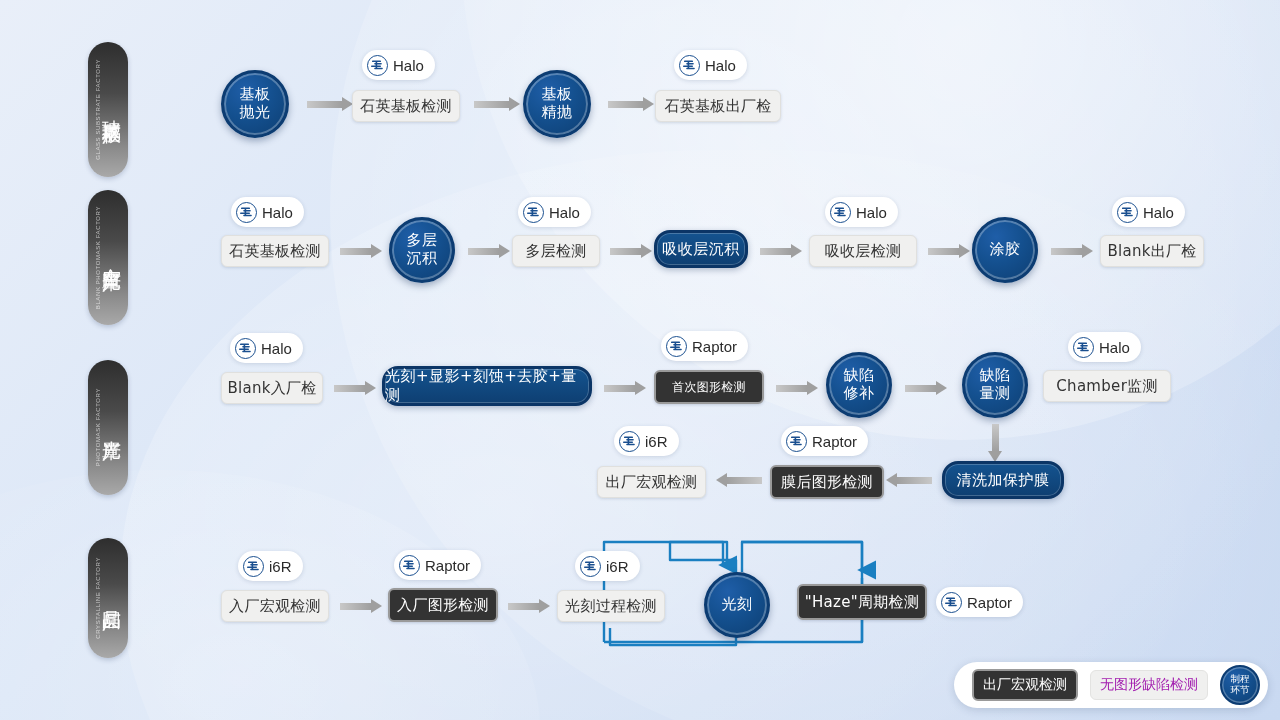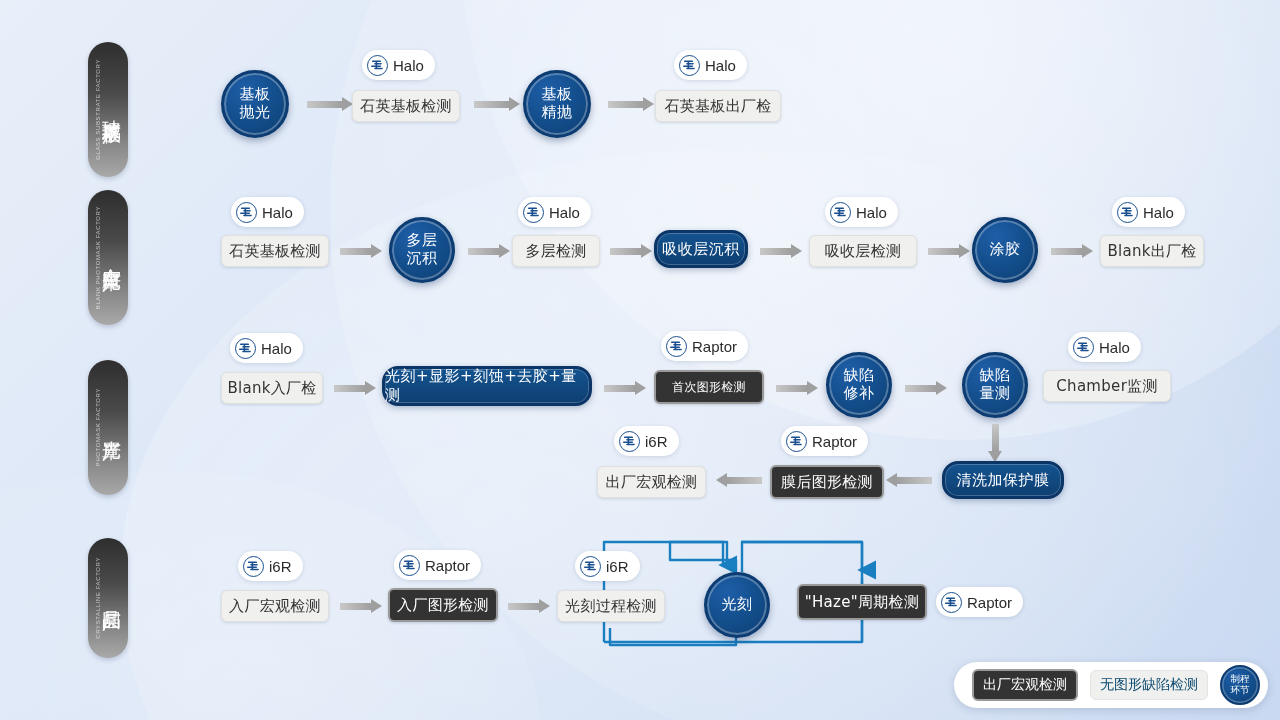--- a/index.html
+++ b/index.html
@@ -239,21 +239,21 @@
     border-radius: 6px;
     color: #fff;
     font-size: 14px;
     padding: 5px 9px;
     font-family: "DejaVu Sans", sans-serif;
   }
   .legend-light {
     background: #f0f0ef;
     border: 1px solid #e3e3e1;
     border-radius: 6px;
-    color: #0c4a6e;
+    color: #a21caf;
     font-size: 14px;
     padding: 5px 9px;
     font-family: "DejaVu Sans", sans-serif;
   }
   .legend-circle {
     width: 40px; height: 40px;
     border-radius: 50%;
     background: radial-gradient(circle at 35% 28%, #1f5ea8 0%, #14508f 45%, #0d3e72 100%);
     border: 2px solid #0c3c72;
     box-shadow: 0 0 0 1.5px rgba(255,255,255,0.28) inset;

